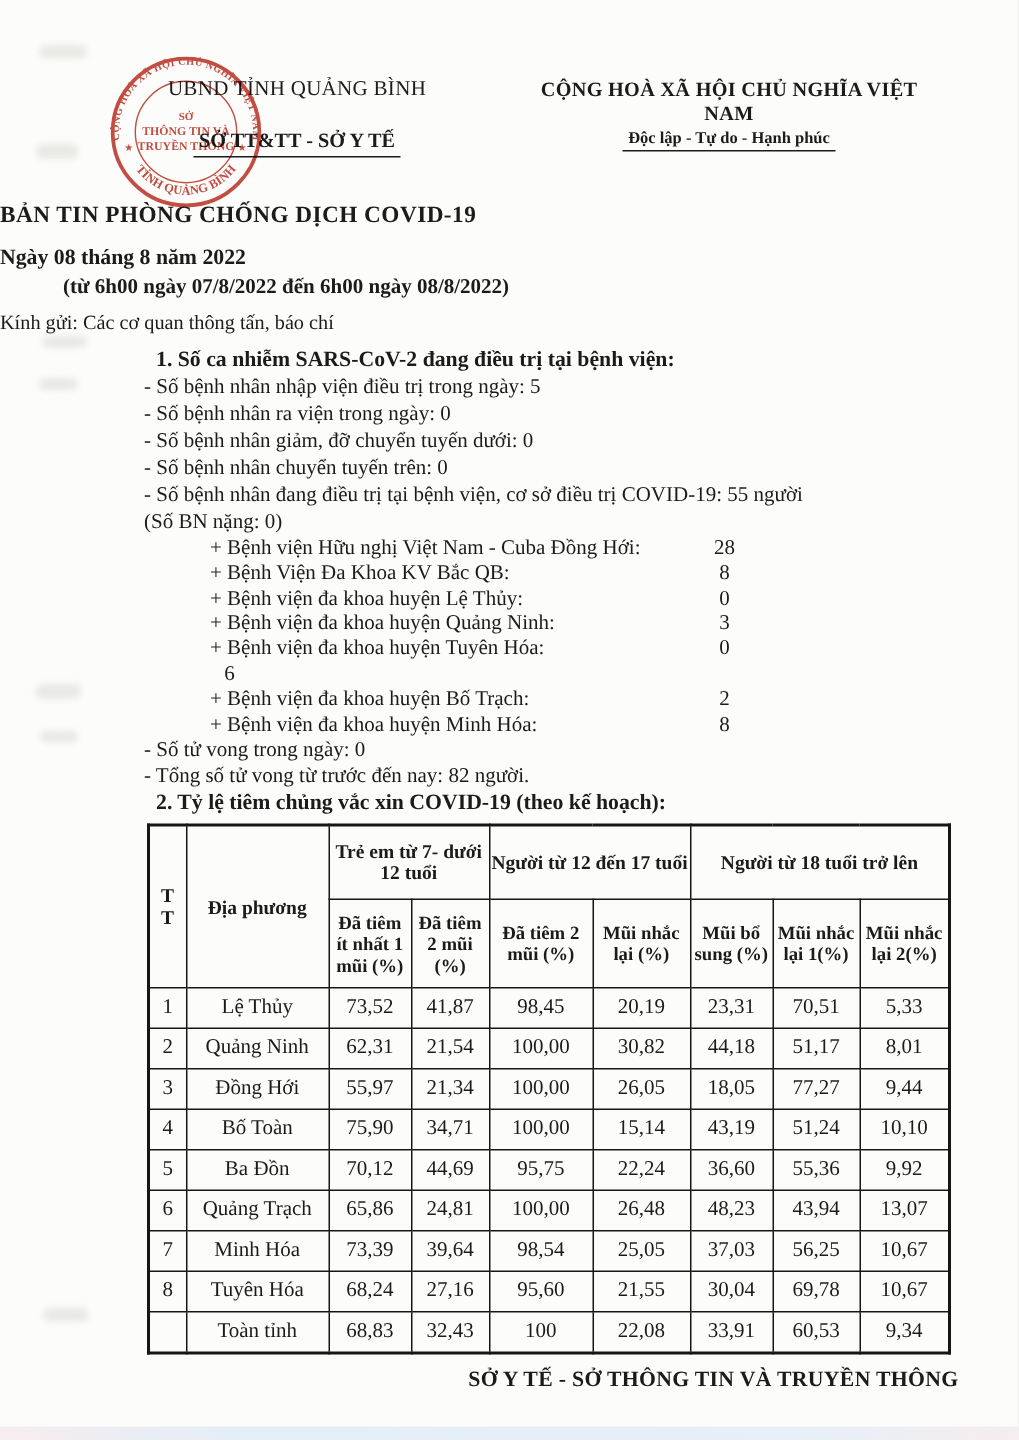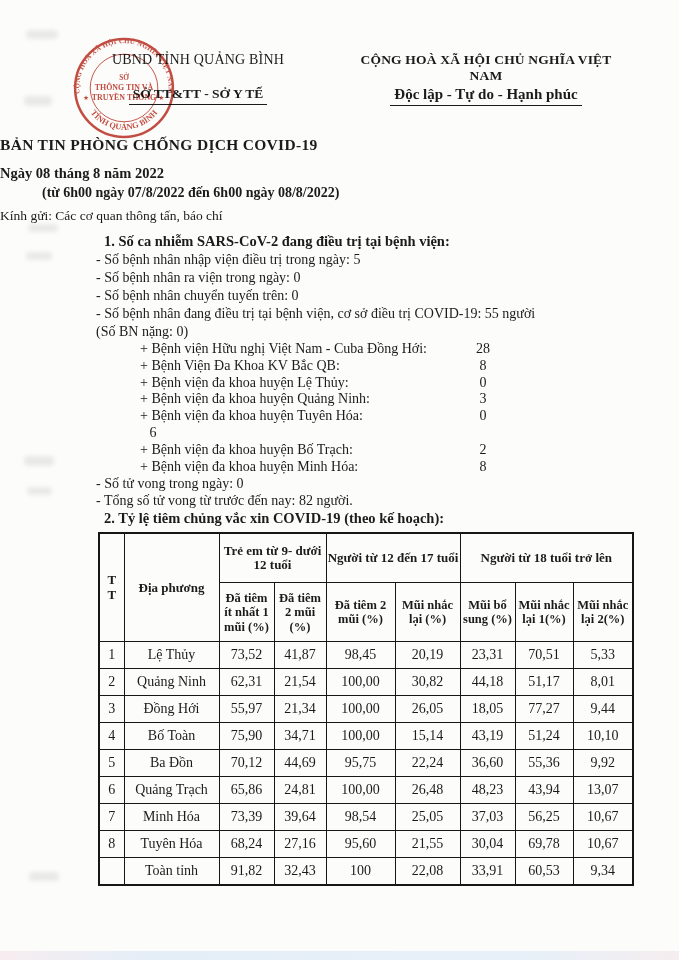--- a/index.html
+++ b/index.html
@@ -22,21 +22,21 @@
   .sm7{left:29px;top:872px;width:30px;height:9px;}
 
   .stamp{position:absolute;left:72px;top:36px;width:104px;height:104px;mix-blend-mode:multiply;opacity:.9;z-index:3;}
 
   .header-row{display:flex;position:relative;z-index:1;}
   .header-left{width:300px;margin-left:48px;text-align:center;}
   .header-right{flex:1;text-align:center;padding-right:55px;}
   .hl1{font-size:14px;letter-spacing:.2px;}
   .hl2{font-size:13.5px;font-weight:bold;margin-top:18px;}
   .hr1{font-size:13.5px;font-weight:bold;letter-spacing:.2px;}
-  .hr2{font-size:15px;font-weight:bold;margin-top:2px;text-align:center;}
+  .hr2{font-size:11px;font-weight:bold;margin-top:2px;text-align:center;}
   .u{display:inline-block;border-bottom:1.5px solid #1b1b1b;padding:0 4px 2px 4px;}
 
   .title-block{text-align:left;margin-top:30px;position:relative;z-index:1;}
   .doc-title{font-size:15.5px;font-weight:bold;letter-spacing:.3px;}
   .doc-date{font-size:14.5px;font-weight:bold;margin-top:11px;}
   .doc-period{font-size:14px;font-weight:bold;margin-top:3px;padding-left:42px;}
   .doc-recipient{font-size:13.5px;margin-top:7px;}
 
   .body{margin:8px 30px 0 96px;font-size:14px;position:relative;z-index:1;}
   .sec-heading{font-weight:bold;font-size:14.5px;text-indent:8px;line-height:19px;}
@@ -113,20 +113,21 @@
     <div class="doc-date">Ngày 08 tháng 8 năm 2022</div>
     <div class="doc-period">(từ 6h00 ngày 07/8/2022 đến 6h00 ngày 08/8/2022)</div>
     <div class="doc-recipient">Kính gửi: Các cơ quan thông tấn, báo chí</div>
   </div>
 
   <div class="body">
     <div class="sec-heading">1. Số ca nhiễm SARS-CoV-2 đang điều trị tại bệnh viện:</div>
     <div>
         <div class="line">- Số bệnh nhân nhập viện điều trị trong ngày: 5</div>
         <div class="line">- Số bệnh nhân ra viện trong ngày: 0</div>
+        <div class="line">- Số bệnh nhân giảm, đỡ chuyển tuyến dưới: 0</div>
         <div class="line">- Số bệnh nhân chuyển tuyến trên: 0</div>
         <div class="line">- Số bệnh nhân đang điều trị tại bệnh viện, cơ sở điều trị COVID-19: 55 người</div>
         <div class="line">(Số BN nặng: 0)</div>
       </div>
     <div>
         <div class="hosp">
           <span class="nm">+ Bệnh viện Hữu nghị Việt Nam - Cuba Đồng Hới:</span>
           <span class="vl">28</span>
         </div>
         <div class="hosp">
@@ -173,21 +174,21 @@
           <col style="width:65px">
           <col style="width:55px">
           <col style="width:58px">
           <col style="width:60px">
       </colgroup>
       <thead>
         <tr class="grp">
           <th rowspan="2" class="c-tt">T
 T</th>
           <th rowspan="2">Địa phương</th>
-          <th colspan="2">Trẻ em từ 9- dưới 12 tuổi</th>
+          <th colspan="2">Trẻ em từ 7- dưới 12 tuổi</th>
           <th colspan="2">Người từ 12 đến 17 tuổi</th>
           <th colspan="3">Người từ 18 tuổi trở lên</th>
         </tr>
         <tr class="sub">
           <th>Đã tiêm ít nhất 1 mũi (%)</th>
           <th>Đã tiêm 2 mũi (%)</th>
           <th>Đã tiêm 2 mũi (%)</th>
           <th>Mũi nhắc lại (%)</th>
           <th>Mũi bổ sung (%)</th>
           <th>Mũi nhắc lại 1(%)</th>
@@ -279,27 +280,28 @@
             <td>27,16</td>
             <td>95,60</td>
             <td>21,55</td>
             <td>30,04</td>
             <td>69,78</td>
             <td>10,67</td>
           </tr>
           <tr class="total">
             <td></td>
             <td class="nm">Toàn tỉnh</td>
-            <td>91,82</td>
+            <td>68,83</td>
             <td>32,43</td>
             <td>100</td>
             <td>22,08</td>
             <td>33,91</td>
             <td>60,53</td>
             <td>9,34</td>
           </tr>
         </tbody>
     </table>
   </div>
 
+  <div class="footer">SỞ Y TẾ -  SỞ THÔNG TIN VÀ TRUYỀN THÔNG</div>
 
   <div class="bottom-strip"></div>
 </div>
 
 </body></html>

